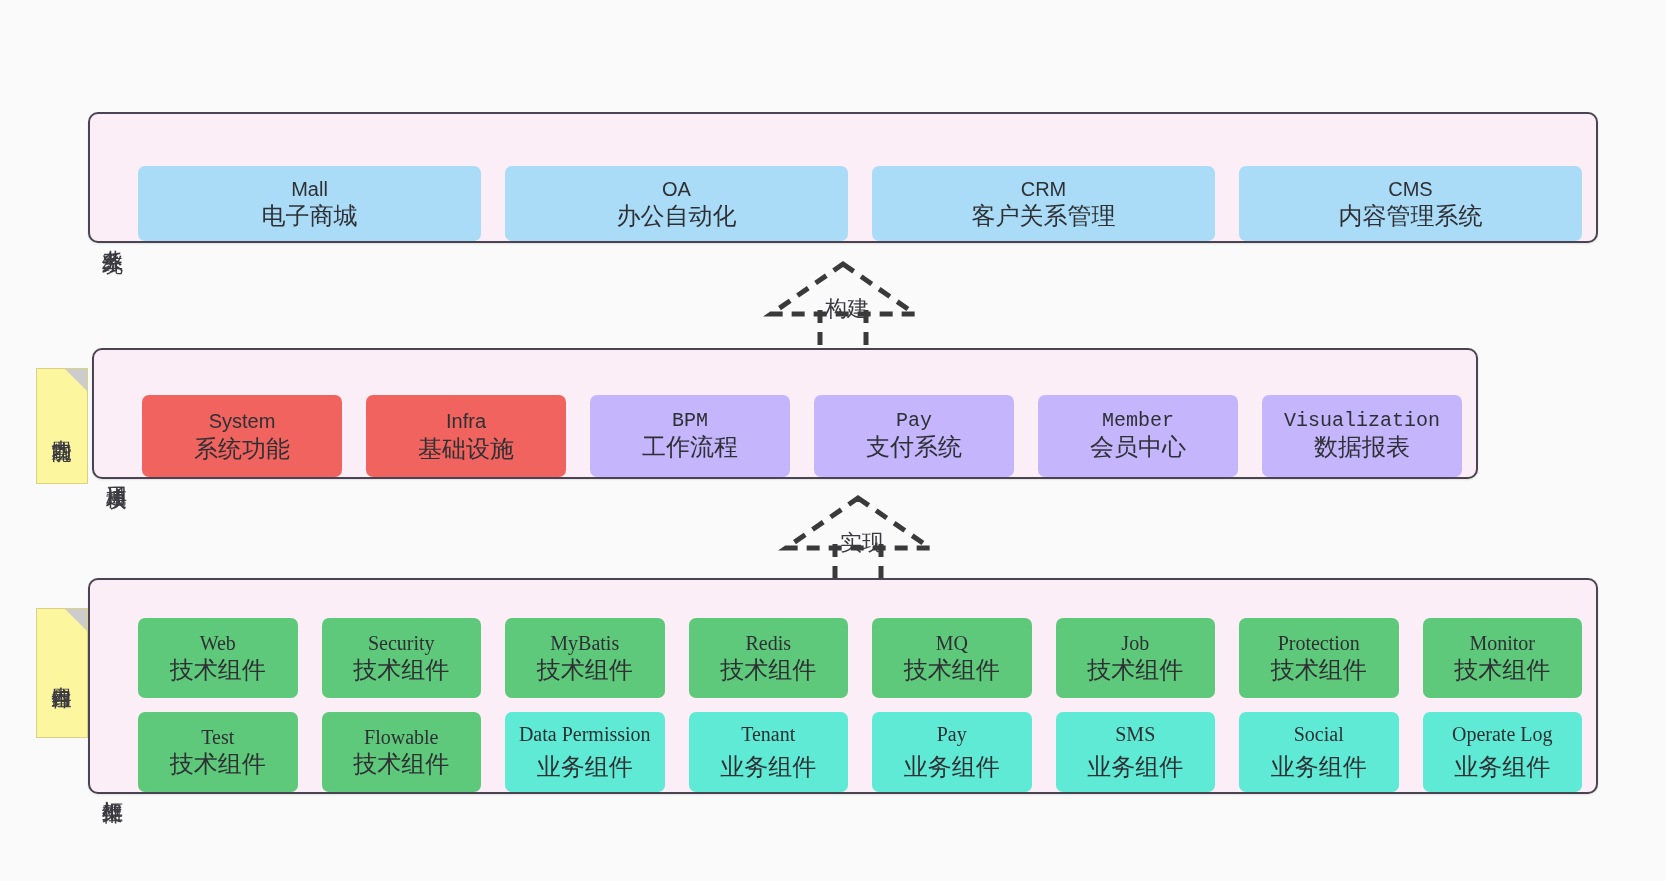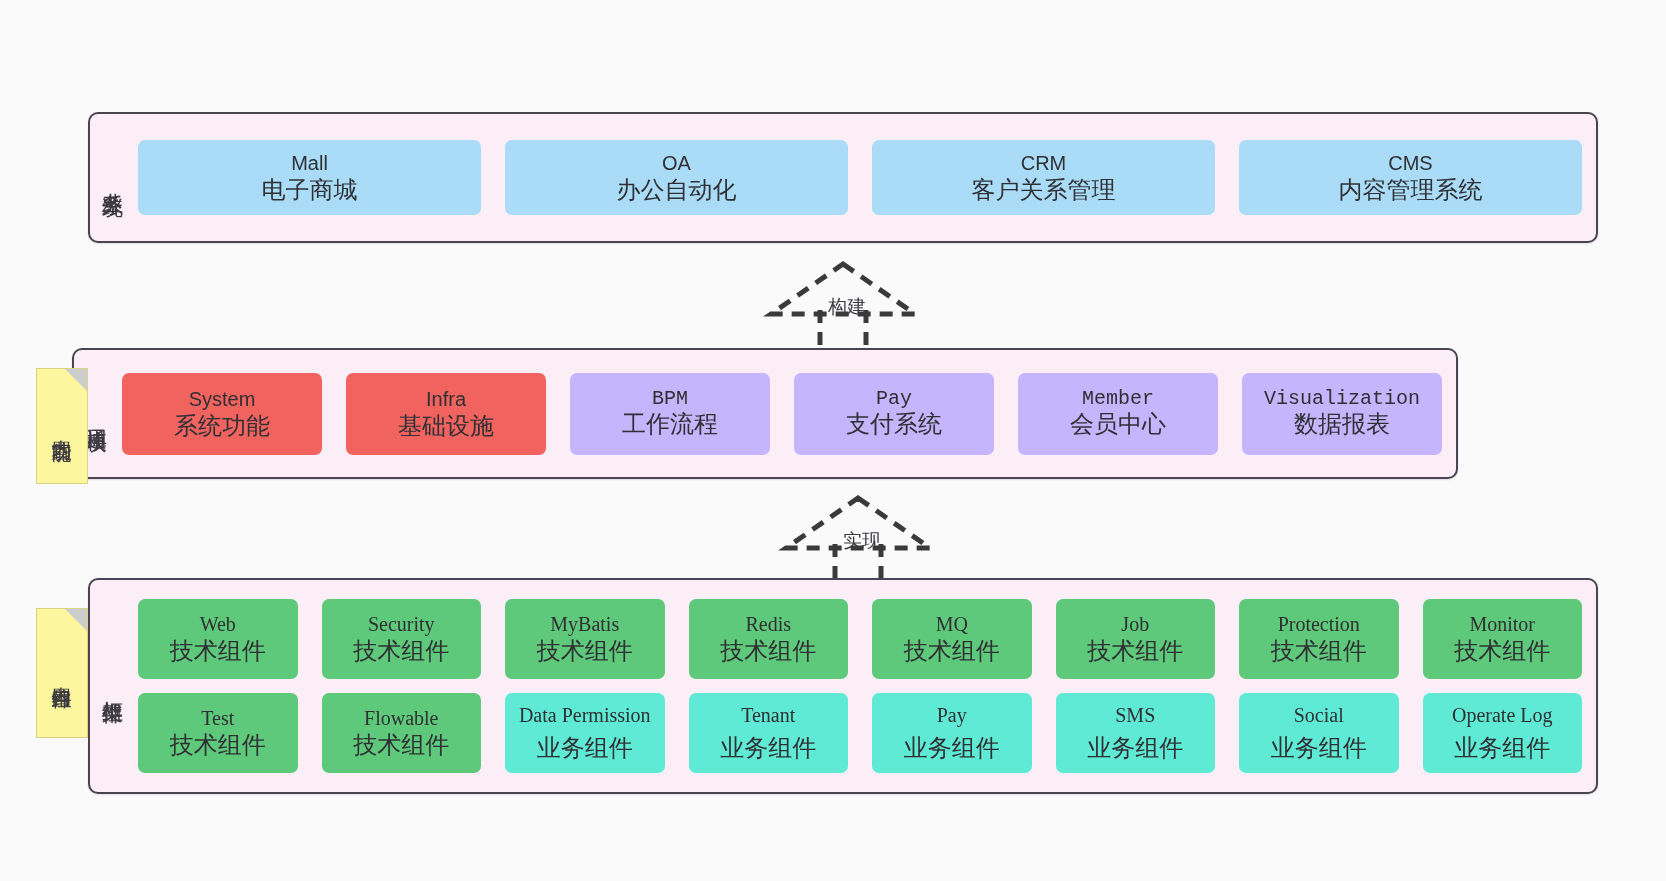--- a/index.html
+++ b/index.html
@@ -20,21 +20,21 @@
     background: #fafafa;
   }
 
   
   .layer {
     position: absolute;
     background: #fbeef6;
     border: 2px solid #4a4452;
     border-radius: 10px;
     display: flex;
-    align-items: center;
+    align-items: flex-end;
     box-shadow: 0 1px 2px rgba(0,0,0,0.10);
   }
 
   
   .layer-title {
     flex: 0 0 auto;
     width: 44px;
     display: flex;
     align-items: center;
     justify-content: center;
@@ -82,21 +82,21 @@
   .node .n-sub   { font-size: 24px; }
 
   .sky     { background: #aadcf8; }
   .red     { background: #f1635f; }
   .pink    { background: #c4b5fd; font-family: Liberation Mono, monospace; }
   .green   { background: #5ec97a; }
   .lgreen  { background: #5eead4; gap: 7px; }
 
   
   #layer-business  { left: 88px;  top: 112px; width: 1510px; height: 131px; }
-  #layer-common    { left: 72px;  top: 348px; width: 1386px; height: 131px; }
+  #layer-common    { left: 92px;  top: 348px; width: 1386px; height: 131px; }
   #layer-framework { left: 88px;  top: 578px; width: 1510px; height: 216px; }
 
   #layer-business  .node-row { height: 75px; }
   #layer-common    .node-row { height: 82px; }
   #layer-framework .node-row { height: 80px; font-family: Liberation Serif, serif; }
 
   
   .note {
     position: absolute;
     background: #fcf79f;
@@ -128,21 +128,21 @@
     position: absolute;
     width: 160px;
     height: 96px;
   }
   .uml-arrow svg { display: block; width: 160px; height: 96px; }
   .uml-arrow .arrow-label {
     position: absolute;
     left: 8px; right: 0;
     top: 36px;
     text-align: center;
-    font-size: 19px;
+    font-size: 22px;
     color: #3b3a40;
     pointer-events: none;
     background: transparent;
   }
   #arrow-build     { left: 763px; top: 258px; }
   #arrow-implement { left: 778px; top: 492px; text-decoration: underline; }
 </style>
 </head>
 <body>
 

